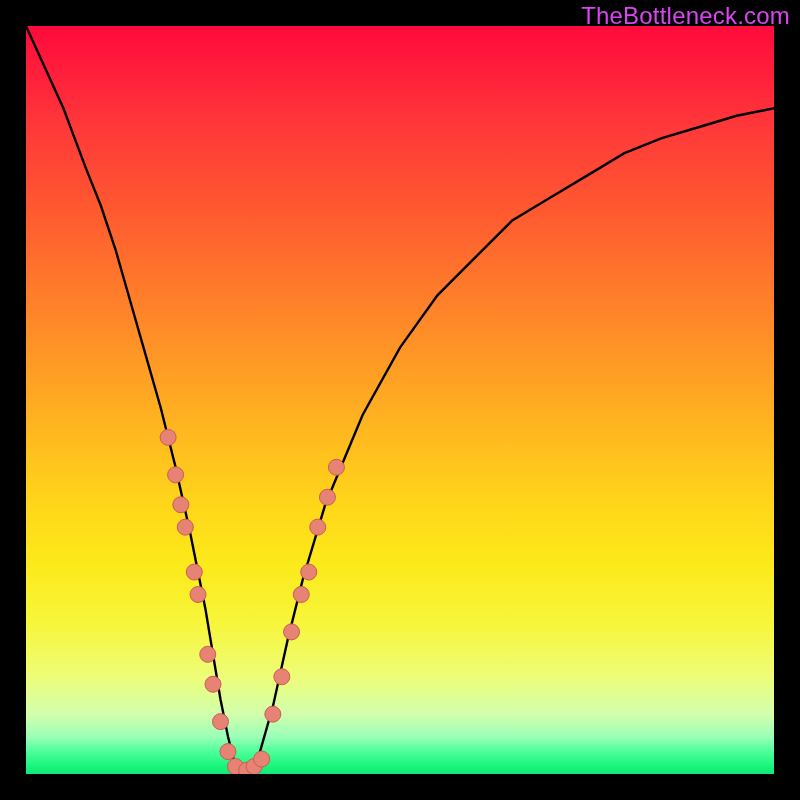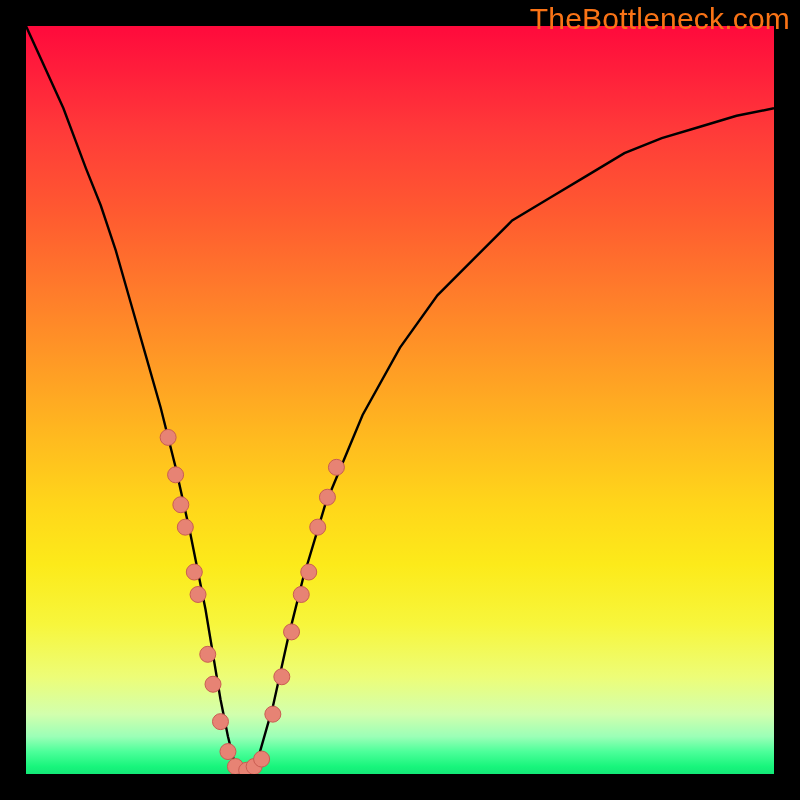--- a/index.html
+++ b/index.html
@@ -47,22 +47,22 @@
       #9bffb7 95%,
       #4dff9a 97%,
       #18f57c 99%,
       #13e877 100%
     );
   }
   .watermark {
     position: absolute;
     top: 2px;
     right: 10px;
-    color: #f97316;
-    font-size: 30px;
+    color: #d946ef;
+    font-size: 24px;
     letter-spacing: 0.2px;
     white-space: nowrap;
     font-weight: 500;
   }
   svg.curve {
     position: absolute;
     inset: 0;
     width: 748px;
     height: 748px;
   }

